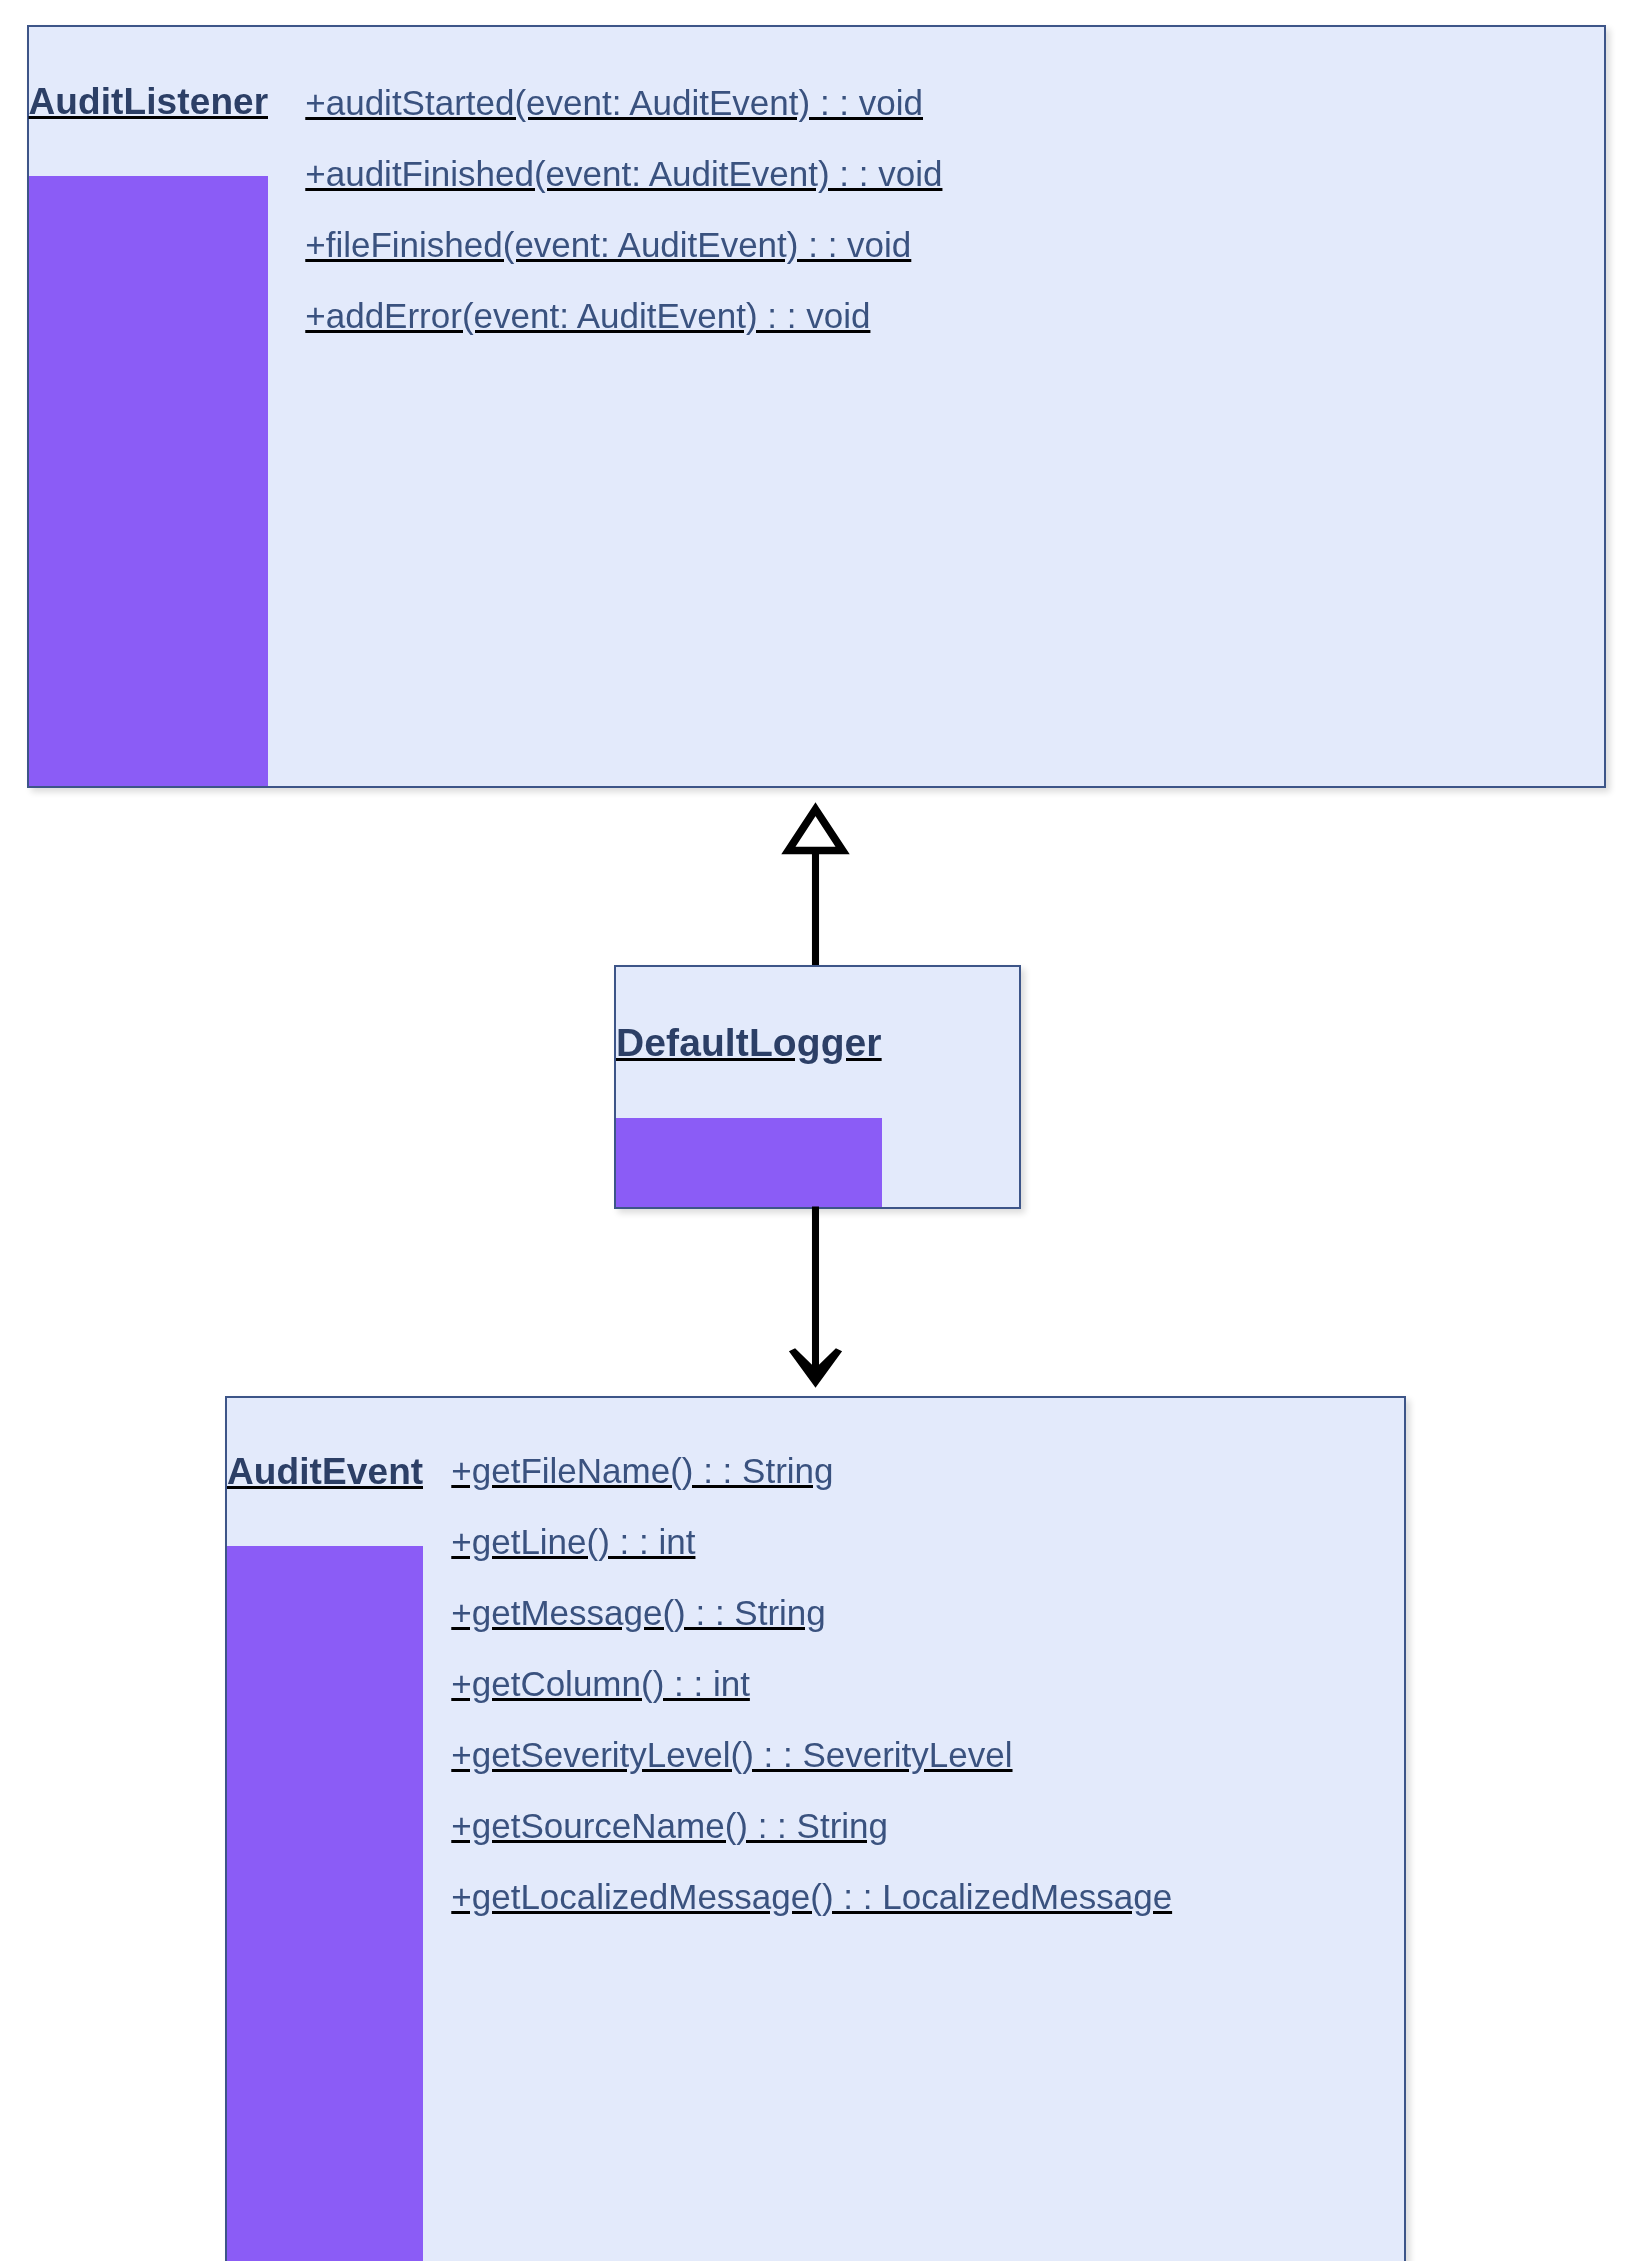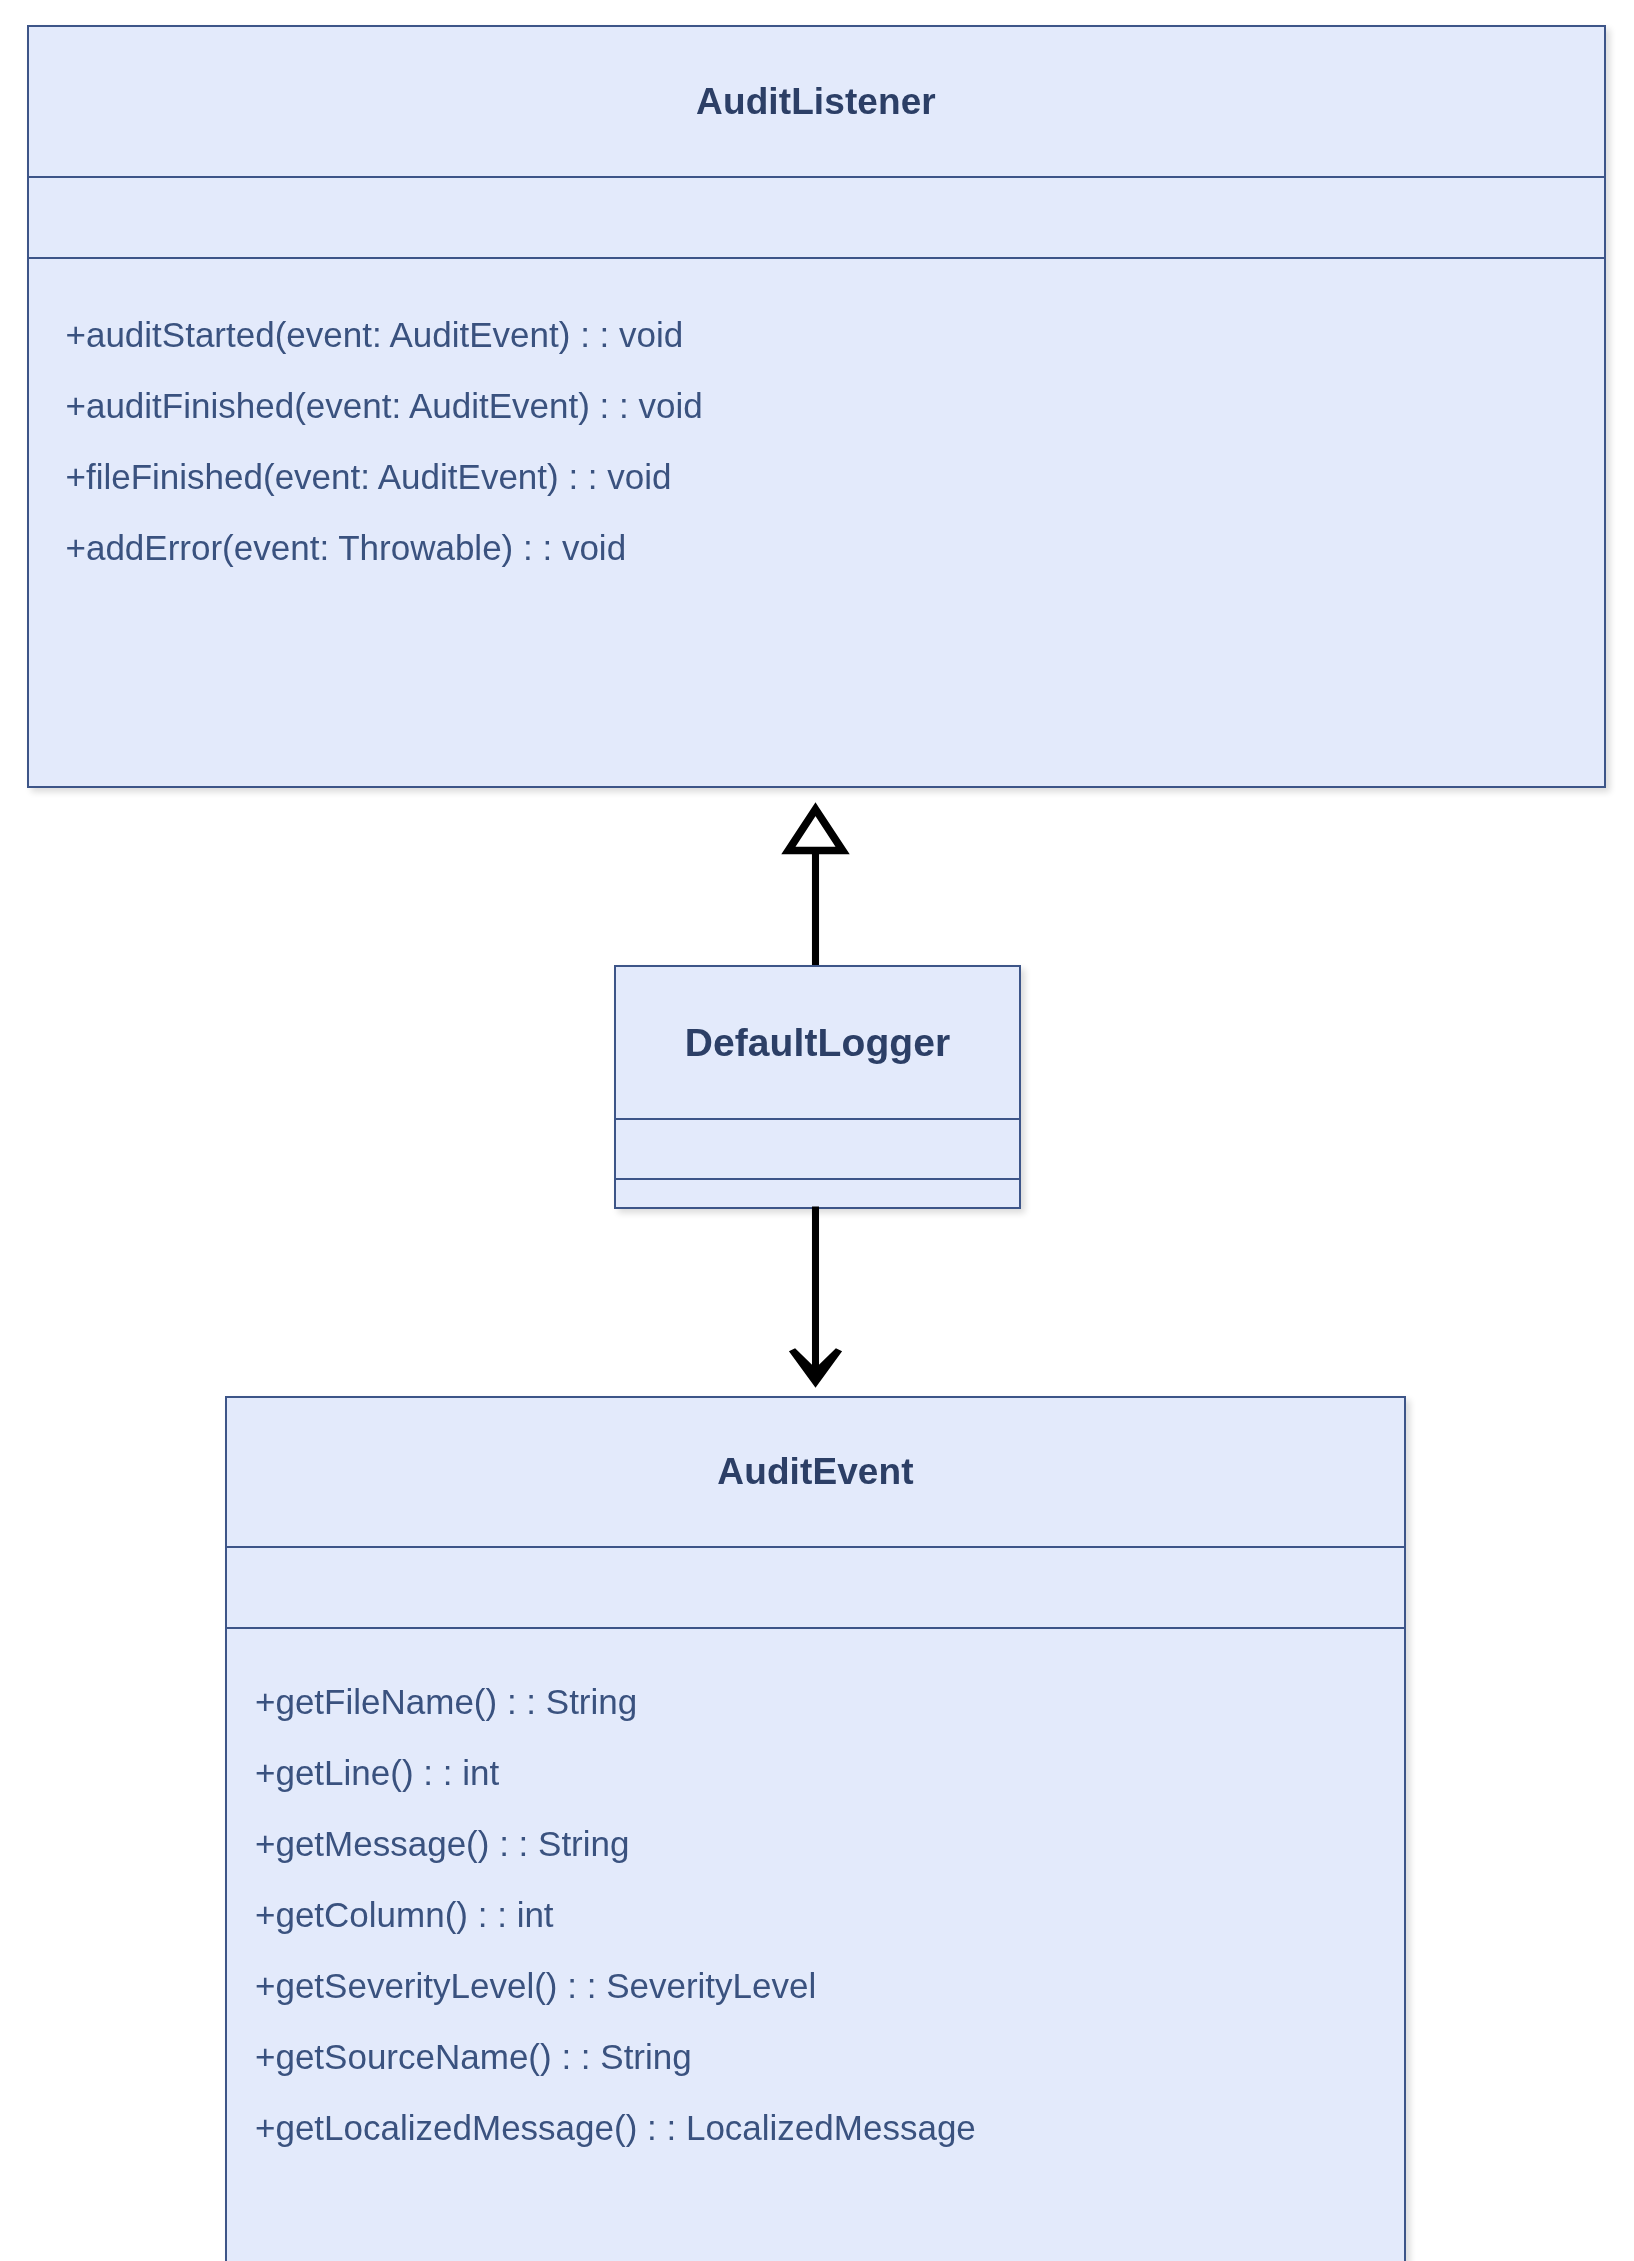--- a/index.html
+++ b/index.html
@@ -24,21 +24,22 @@
   }
 
   
   .uml-class {
     position: absolute;
     box-sizing: border-box;
     background: #8b5cf6;
     border: 2.9px solid #3d5588;
     box-shadow: 4.1px 4.1px 6.5px rgba(0,0,0,0.14);
     display: flex;
-    flex-direction: column;
+    flex-direction: row;
+    text-decoration: underline;
   }
 
   .uml-title {
     box-sizing: border-box;
     display: flex;
     align-items: center;
     justify-content: center;
     color: #2c3f66;
     font-weight: bold;
     letter-spacing: 0.1px;
@@ -151,21 +152,21 @@
 
   <div class="uml-class" id="class-audit-listener">
     <div class="uml-title">AuditListener</div>
     <div class="uml-sep"></div>
     <div class="uml-compartment attrs-compartment"></div>
     <div class="uml-sep"></div>
     <div class="uml-compartment ops-compartment">
       <div class="uml-member">+auditStarted(event: AuditEvent) : : void</div>
       <div class="uml-member">+auditFinished(event: AuditEvent) : : void</div>
       <div class="uml-member">+fileFinished(event: AuditEvent) : : void</div>
-      <div class="uml-member">+addError(event: Throwable) : : void</div>
+      <div class="uml-member">+addError(event: AuditEvent) : : void</div>
     </div>
   </div>
 
   <svg class="connector" id="connector-generalization" viewBox="0 0 130 290">
     <line x1="65" y1="290" x2="65" y2="82" stroke="#000000" stroke-width="12"></line>
     <polygon points="65,14 111,84 19,84" fill="#ffffff" stroke="#000000" stroke-width="13"></polygon>
   </svg>
 
   <div class="uml-class" id="class-default-logger">
     <div class="uml-title">DefaultLogger</div>

